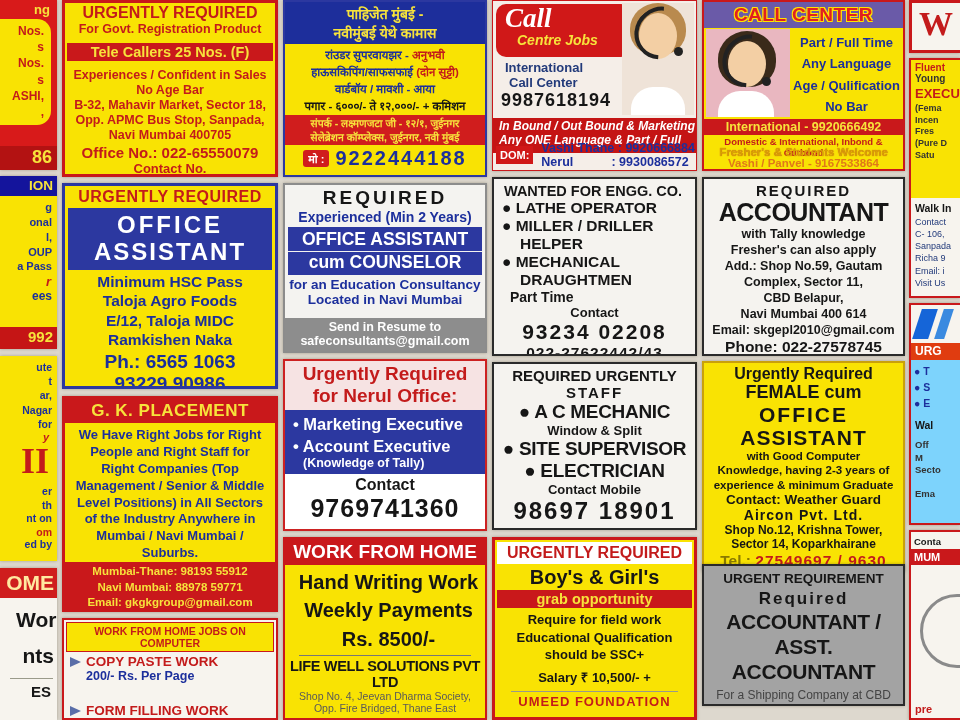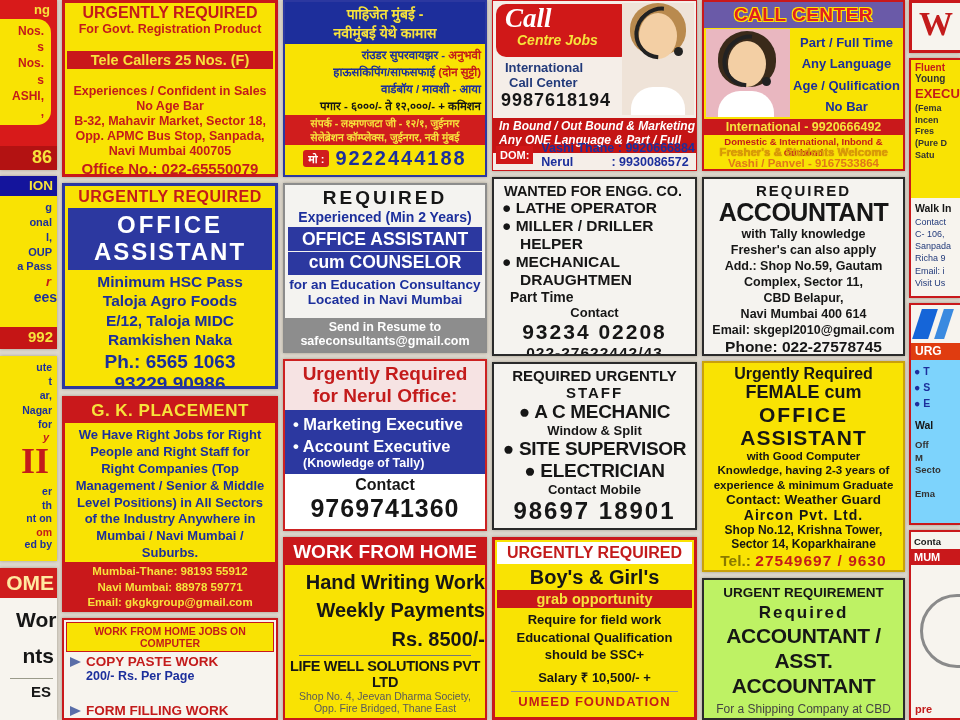--- a/index.html
+++ b/index.html
@@ -1,19 +1,19 @@
 <!DOCTYPE html>
 <html><head>
 <meta charset="utf-8">
 <style>
   html,body{margin:0;padding:0}
   #page{position:relative;width:960px;height:720px;background:#ddd8ce;overflow:hidden;
         font-family:"Liberation Sans",sans-serif;-webkit-font-smoothing:antialiased}
   .ad{position:absolute;box-sizing:border-box;overflow:hidden;box-shadow:0 0 3px rgba(60,50,30,.35)}
-  .c{text-align:center}.r{text-align:right}.l{text-align:right}
+  .c{text-align:center}.r{text-align:right}.l{text-align:center}
   .b{font-weight:bold}.i{font-style:italic}
   .red{color:#c31b1b}.blue{color:#1c2f9c}.blk{color:#161616}
   .wht{color:#fff}.yel{color:#f7e33b}.gy{color:#5a5a5a}.org{color:#e07818}.olv{color:#8a7a00}
   .bandred{background:#c9181b;color:#f7e33b}
   .bandblue{background:#2c38a0;color:#fff}
   .serif{font-family:"Liberation Serif",serif}
   .ptr{display:inline-block;width:0;height:0;border-left:11px solid #5a6ea8;border-top:5px solid transparent;border-bottom:5px solid transparent;margin:0 5px 0 6px}
   .divider{border-top:1px solid #9a9a8a;margin:3px 12px}
 </style>
 </head>
@@ -43,21 +43,21 @@
       <div class="r yel b" style="font-size:13.5px;padding:2px 4px 0 0">ION</div>
     </div>
     <div class="r blue b" style="font-size:11px;line-height:1.35;padding:4px 5px 0 0">
         <div class="r blue b">g</div>
         <div class="r blue b">onal</div>
         <div class="r blue b">l,</div>
         <div class="r blue b">OUP</div>
         <div class="r blue b">a Pass</div>
       </div>
     <div class="r red b i" style="font-size:13px;padding-right:6px">r</div>
-    <div class="r blue b" style="font-size:14px;">ees</div>
+    <div class="r blue b" style="font-size:12px;padding-right:5px">ees</div>
     <div style="position:absolute;left:0;right:0;bottom:0;height:22px;background:#c51515">
       <div class="r yel b" style="font-size:15px;padding:1px 4px 0 0">992</div>
     </div>
   </div>
 
   <div class="ad" style="left:0;top:356px;width:57px;height:205px;background:#f9e303;border-left:none">
     <div class="r blue b" style="font-size:10.5px;line-height:1.35;padding:4px 5px 0 0">
         <div class="r blue b">ute</div>
         <div class="r blue b">t</div>
         <div class="r blue b">ar,</div>
@@ -81,21 +81,21 @@
     </div>
     <div class="r blk b" style="font-size:21px;padding:10px 3px 0 16px">Work</div>
     <div class="r blk b" style="font-size:21px;padding:12px 3px 0 0">nts</div>
     <div class="divider" style="margin:10px 4px 0 10px"></div>
     <div class="r blk b" style="font-size:15px;padding:4px 6px 0 0">ES</div>
   </div>
 
   <div class="ad" style="left:62px;top:0;width:216px;height:177px;background:#f9e303;border:3px solid #c9181b">
     <div class="c red b" style="font-size:16px;margin-top:1px">URGENTLY REQUIRED</div>
     <div class="c red b" style="font-size:12.5px">For Govt. Registration Product</div>
-    <div class="c b bandred" style="font-size:14.5px;padding:1px 0;margin:15px 2px">Tele Callers 25 Nos. (F)</div>
+    <div class="c b bandred" style="font-size:14.5px;padding:1px 0;margin:7px 2px">Tele Callers 25 Nos. (F)</div>
     <div class="c red b" style="font-size:12.5px;line-height:1.2">
         <div class="c red b">Experiences / Confident in Sales</div>
         <div class="c red b">No Age Bar</div>
         <div class="c red b">B-32, Mahavir Market, Sector 18,</div>
         <div class="c red b">Opp. APMC Bus Stop, Sanpada,</div>
         <div class="c red b">Navi Mumbai 400705</div>
       </div>
     <div class="c red b" style="font-size:15px;margin-top:1px">Office No.: 022-65550079</div>
     <div class="c red b" style="font-size:13px">Contact No.</div>
     <div class="c red b" style="font-size:15px">9702867175, 9220132119</div>
@@ -338,21 +338,21 @@
     <div class="c blk b" style="font-size:14px;letter-spacing:1px">Aircon Pvt. Ltd.</div>
     <div class="c blk b" style="font-size:12px">Shop No.12, Krishna Tower,</div>
     <div class="c blk b" style="font-size:12px">Sector 14, Koparkhairane</div>
     <div class="c" style="font-size:15.5px;margin-top:1px">
       <span class="olv b">Tel.:</span>
       <span class="red b" style="letter-spacing:1px">27549697 / 9630</span>
     </div>
     <div class="c red b" style="font-size:15.5px;letter-spacing:2px">8080333481</div>
   </div>
 
-  <div class="ad" style="left:702px;top:578px;width:203px;height:142px;background:#bef264;border:2px solid #2a2a2a">
+  <div class="ad" style="left:702px;top:564px;width:203px;height:142px;background:#a3a3a3;border:2px solid #2a2a2a">
     <div class="c blk b" style="font-size:13.5px;margin-top:5px">URGENT REQUIREMENT</div>
     <div class="c blk b" style="font-size:17px;letter-spacing:2px;margin-top:3px">Required</div>
     <div class="c blk b" style="font-size:21px;letter-spacing:-.3px;line-height:1.2">ACCOUNTANT /</div>
     <div class="c blk b" style="font-size:21px;letter-spacing:-.3px;line-height:1.2">ASST. ACCOUNTANT</div>
     <div class="c" style="color:#444;font-size:12px;line-height:1.3;margin-top:3px">
         <div class="c">For a Shipping Company at CBD</div>
         <div class="c">Belapur with Qualification of B.Com</div>
       </div>
   </div>
 

